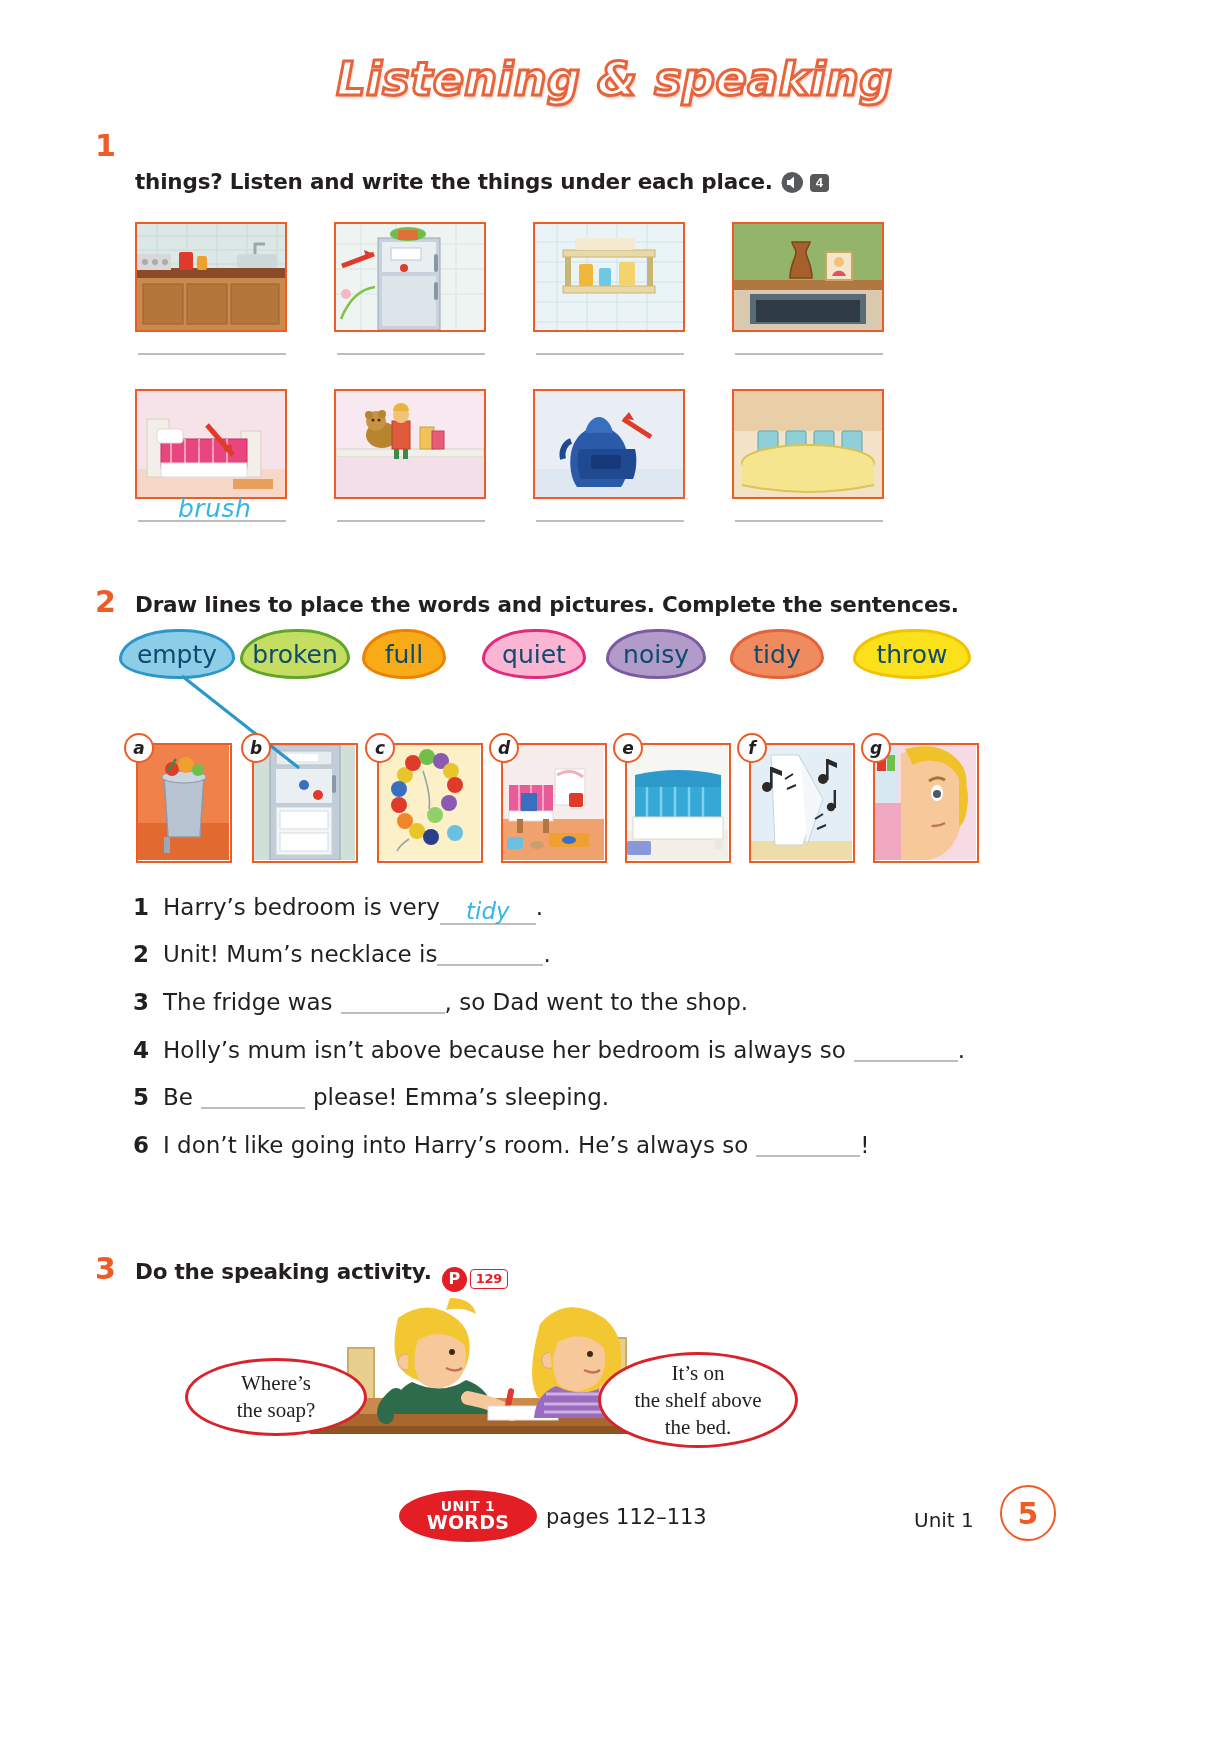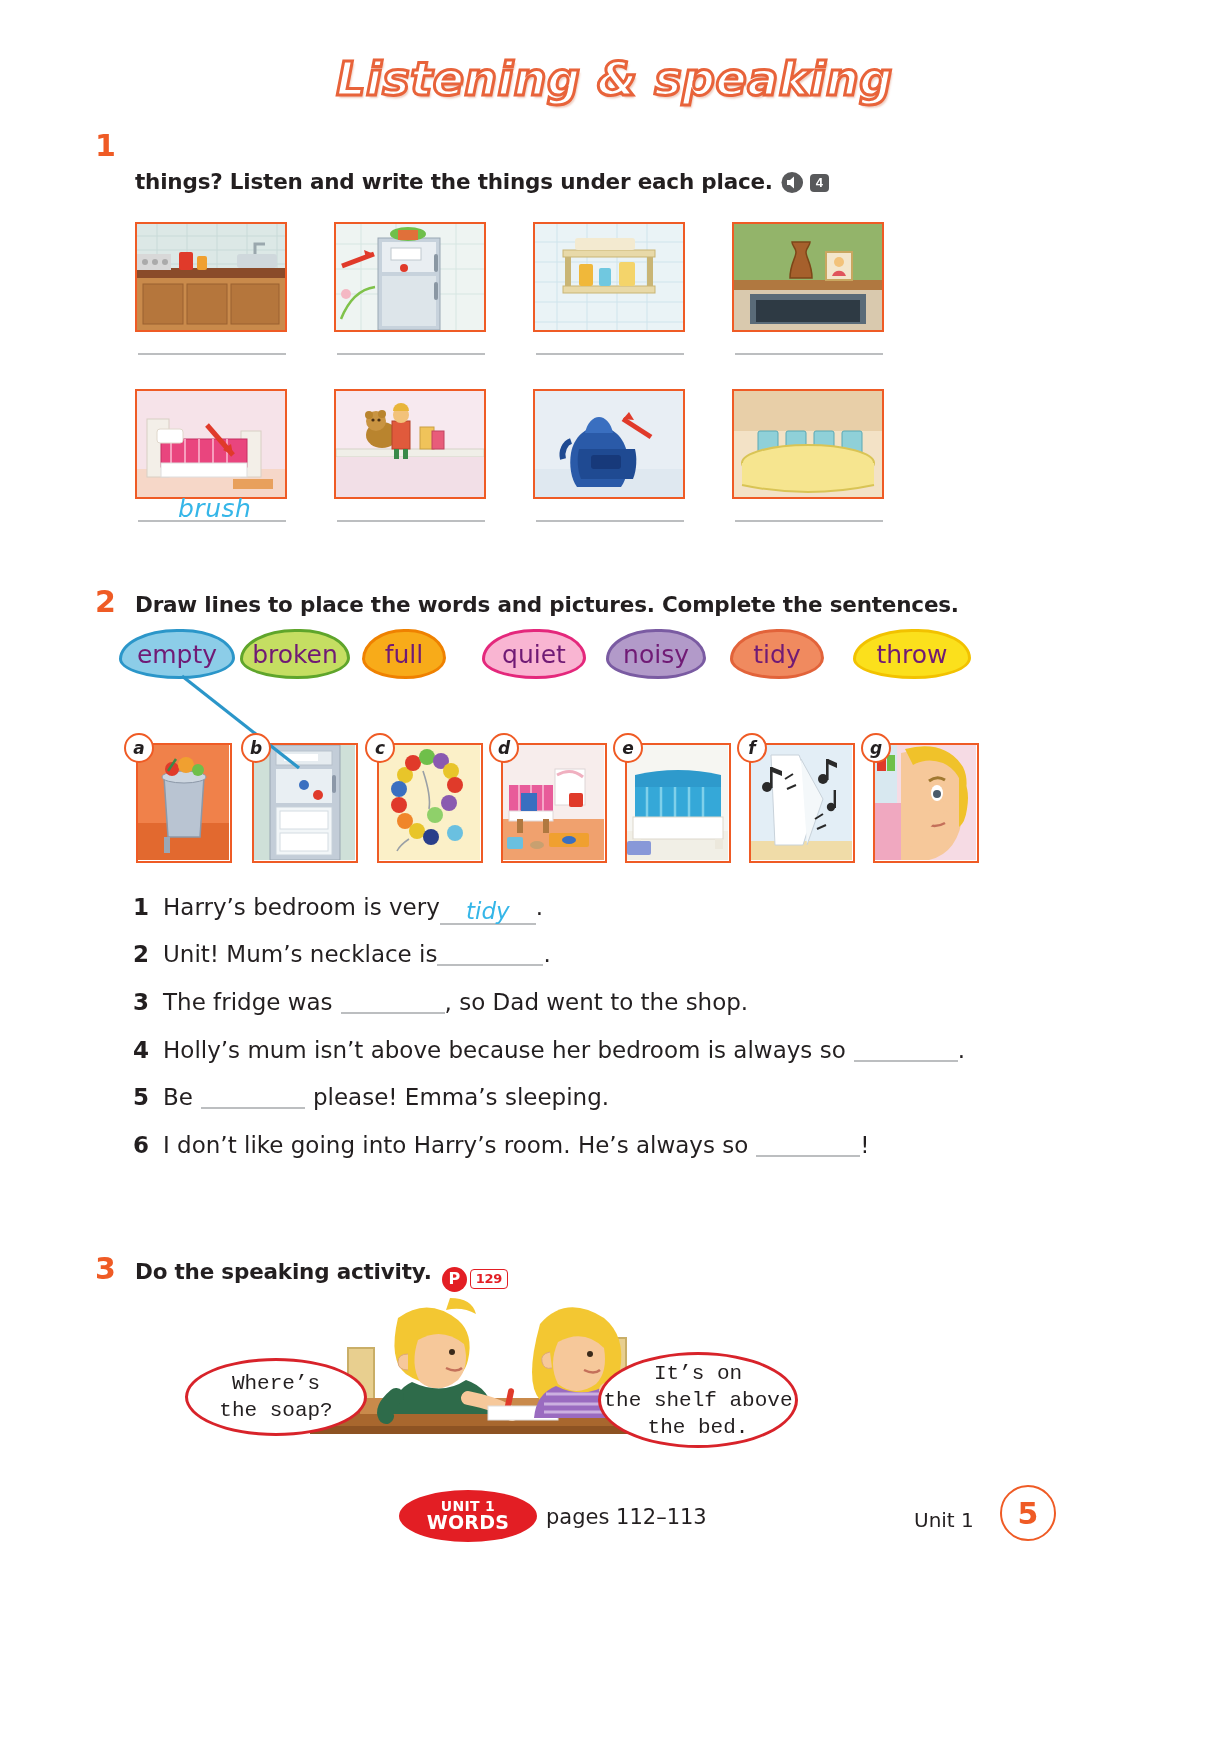--- a/index.html
+++ b/index.html
@@ -73,21 +73,21 @@
     font-family: "DejaVu Sans", sans-serif;
     font-size: 25px; color: #35b6e8; font-style: italic;
     letter-spacing: 0.5px;
   }
 
   
   .bubble {
     position: absolute;
     display: flex; align-items: center; justify-content: center;
     font-family: "DejaVu Sans", sans-serif;
-    font-size: 25px; color: #701a75;
+    font-size: 25px; color: #0c4a6e;
     height: 50px;
     border-radius: 50% 45% 48% 52% / 60% 58% 42% 40%;
     border-width: 3px; border-style: solid;
   }
 
   
   .lettermark {
     position: absolute; width: 30px; height: 30px; border-radius: 50%;
     background: #fff; border: 2.2px solid #ef5b25;
     display: flex; align-items: center; justify-content: center;
@@ -114,21 +114,21 @@
     vertical-align: -4px;
   }
 
   
   .speech {
     position: absolute;
     border: 3px solid #d8232a; background: #fff;
     border-radius: 50%;
     display: flex; align-items: center; justify-content: center;
     text-align: center;
-    font-family: Liberation Mono, monospace;
+    font-family: Liberation Serif, serif;
     font-size: 21px; color: #231f20; line-height: 27px;
     z-index: 6;
   }
 
   
   .unit-pill {
     position: absolute;
     background: #e31e24; color: #fff; border-radius: 50%;
     display: flex; flex-direction: column; align-items: center; justify-content: center;
     font-family: "DejaVu Sans", sans-serif; line-height: 1.05;

